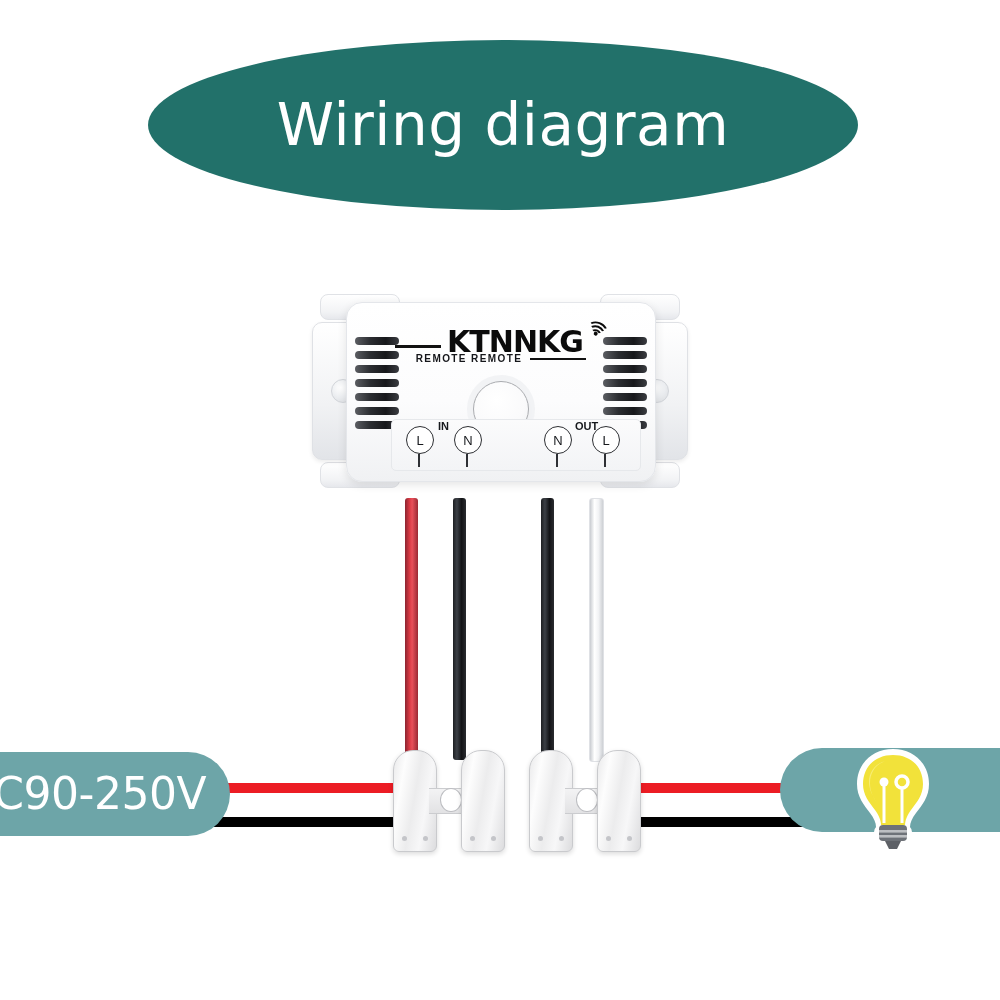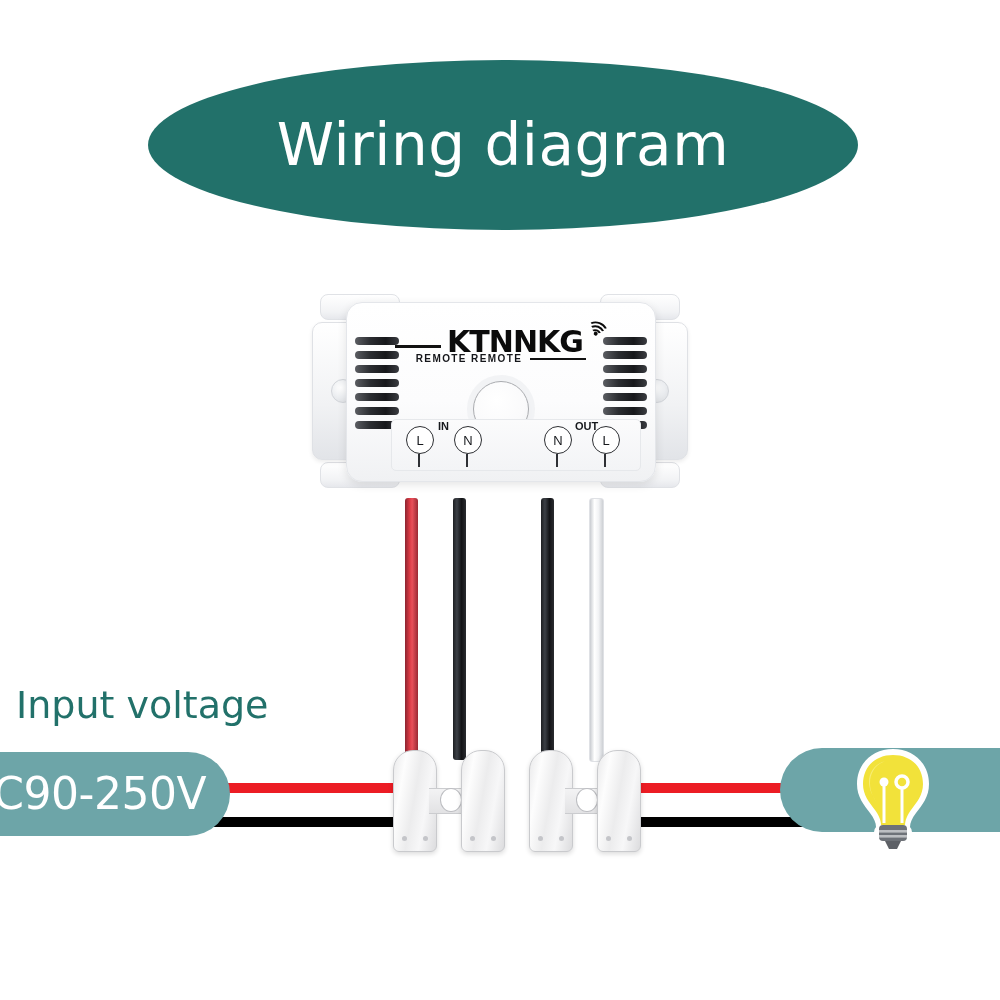--- a/index.html
+++ b/index.html
@@ -15,21 +15,21 @@
     width: 1000px;
     height: 1000px;
     background: #ffffff;
     overflow: hidden;
   }
 
   
   .title-ellipse {
     position: absolute;
     left: 148px;
-    top: 60px;
+    top: 40px;
     width: 710px;
     height: 170px;
     background: #22716a;
     border-radius: 50%;
     display: flex;
     align-items: center;
     justify-content: center;
   }
   .title-text {
     color: #ffffff;
@@ -476,21 +476,20 @@
       <div class="conn-screw" style="right:8px;"></div>
     </div>
     <div class="conn-bridge"></div>
     <div class="conn-hole"></div>
     <div class="conn-jaw conn-jaw-r">
       <div class="conn-screw" style="left:8px;"></div>
       <div class="conn-screw" style="right:8px;"></div>
     </div>
   </div>
 
-  <div class="side-label label-input">Input voltage</div>
   <div class="pill pill-left">
     <span class="pill-text">AC90-250V</span>
   </div>
 
   <div class="pill pill-right"></div>
 
   <div class="bulb-wrap">
     <svg width="96" height="110" viewBox="0 0 96 110">
 
       <path d="M48 4 C27 4 12 19 12 39 C12 52 19 60 25 68 C29 73 31 78 31 82 L65 82 C65 78 67 73 71 68 C77 60 84 52 84 39 C84 19 69 4 48 4 Z" fill="#ffffff"></path>

